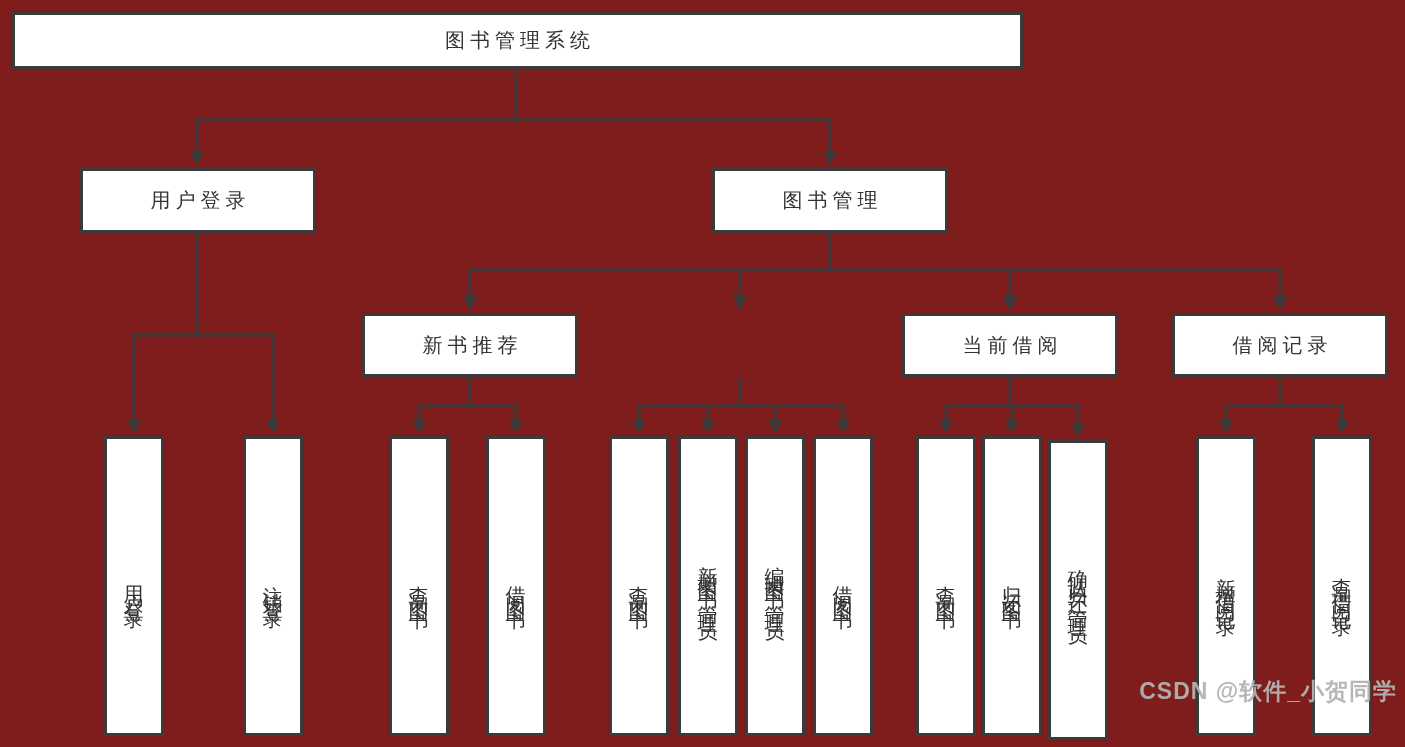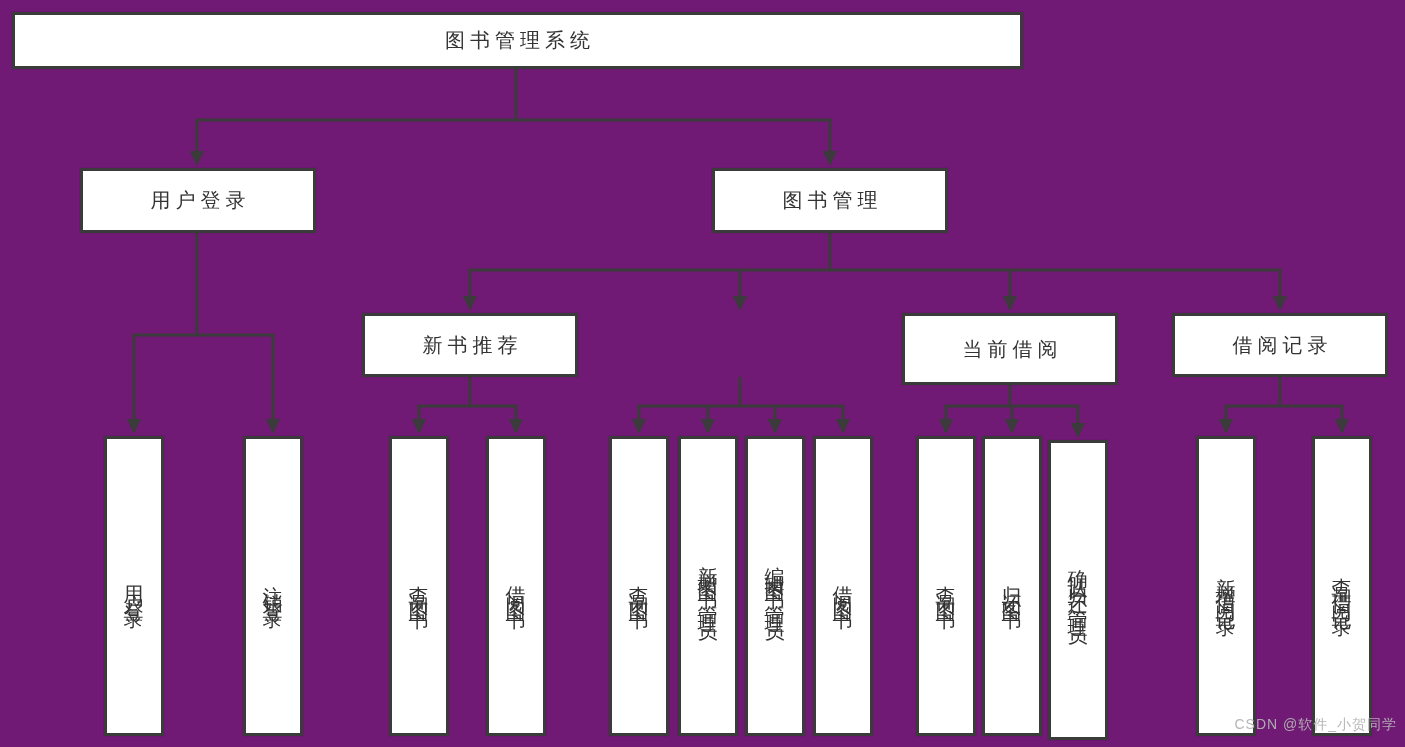--- a/index.html
+++ b/index.html
@@ -1,20 +1,20 @@
 <!DOCTYPE html>
 <html><head>
 <meta charset="utf-8">
 <style>
   html, body { margin: 0; padding: 0; background: #ffffff; }
   #stage {
     position: relative;
     width: 1405px;
     height: 747px;
-    background: #701a75;
+    background: #7f1d1d;
     font-family: "Liberation Sans", "DejaVu Sans", sans-serif;
     overflow: hidden;
   }
   #wires { position: absolute; left: 0; top: 0; width: 1405px; height: 747px; }
   .box {
     position: absolute;
     background: #ffffff;
     border: 3px solid #3b3b3b;
     box-sizing: border-box;
     display: flex;
@@ -30,27 +30,28 @@
   .leaf { letter-spacing: normal; text-indent: 0; }
   .leaf .vtext {
     writing-mode: vertical-rl;
     letter-spacing: 8px;
     font-size: 20px;
     color: #333333;
     line-height: 1;
   }
   .watermark {
     position: absolute;
-    top: 716px;
+    top: 676px;
     right: 8px;
-    font-size: 14px;
+    font-size: 23px;
     color: rgba(178,178,178,0.95);
     letter-spacing: 1px;
     z-index: 5;
     white-space: nowrap;
+    font-weight: bold;
   }
 </style>
 </head>
 <body>
 
 <div id="stage">
 
   <svg id="wires" viewBox="0 0 1405 747" xmlns="http://www.w3.org/2000/svg">
     <defs>
       <marker id="arrow" viewBox="0 0 10 10" refX="9" refY="5" markerWidth="7" markerHeight="4.8" orient="auto">
@@ -108,21 +109,21 @@
   <div class="box" style="left:80px; top:168px; width:236px; height:65px;">
     <span>用户登录</span>
   </div>
   <div class="box" style="left:362px; top:313px; width:216px; height:64px;">
     <span>新书推荐</span>
   </div>
 
   <div class="box" style="left:712px; top:168px; width:236px; height:65px;">
     <span>图书管理</span>
   </div>
-  <div class="box" style="left:902px; top:313px; width:216px; height:72px;">
+  <div class="box" style="left:902px; top:313px; width:216px; height:64px;">
     <span>当前借阅</span>
   </div>
   <div class="box" style="left:1172px; top:313px; width:216px; height:64px;">
     <span>借阅记录</span>
   </div>
 
   <div class="box leaf" style="left:104px; top:436px; width:60px; height:300px;">
     <span class="vtext">用户登录</span>
   </div>
   <div class="box leaf" style="left:243px; top:436px; width:60px; height:300px;">

